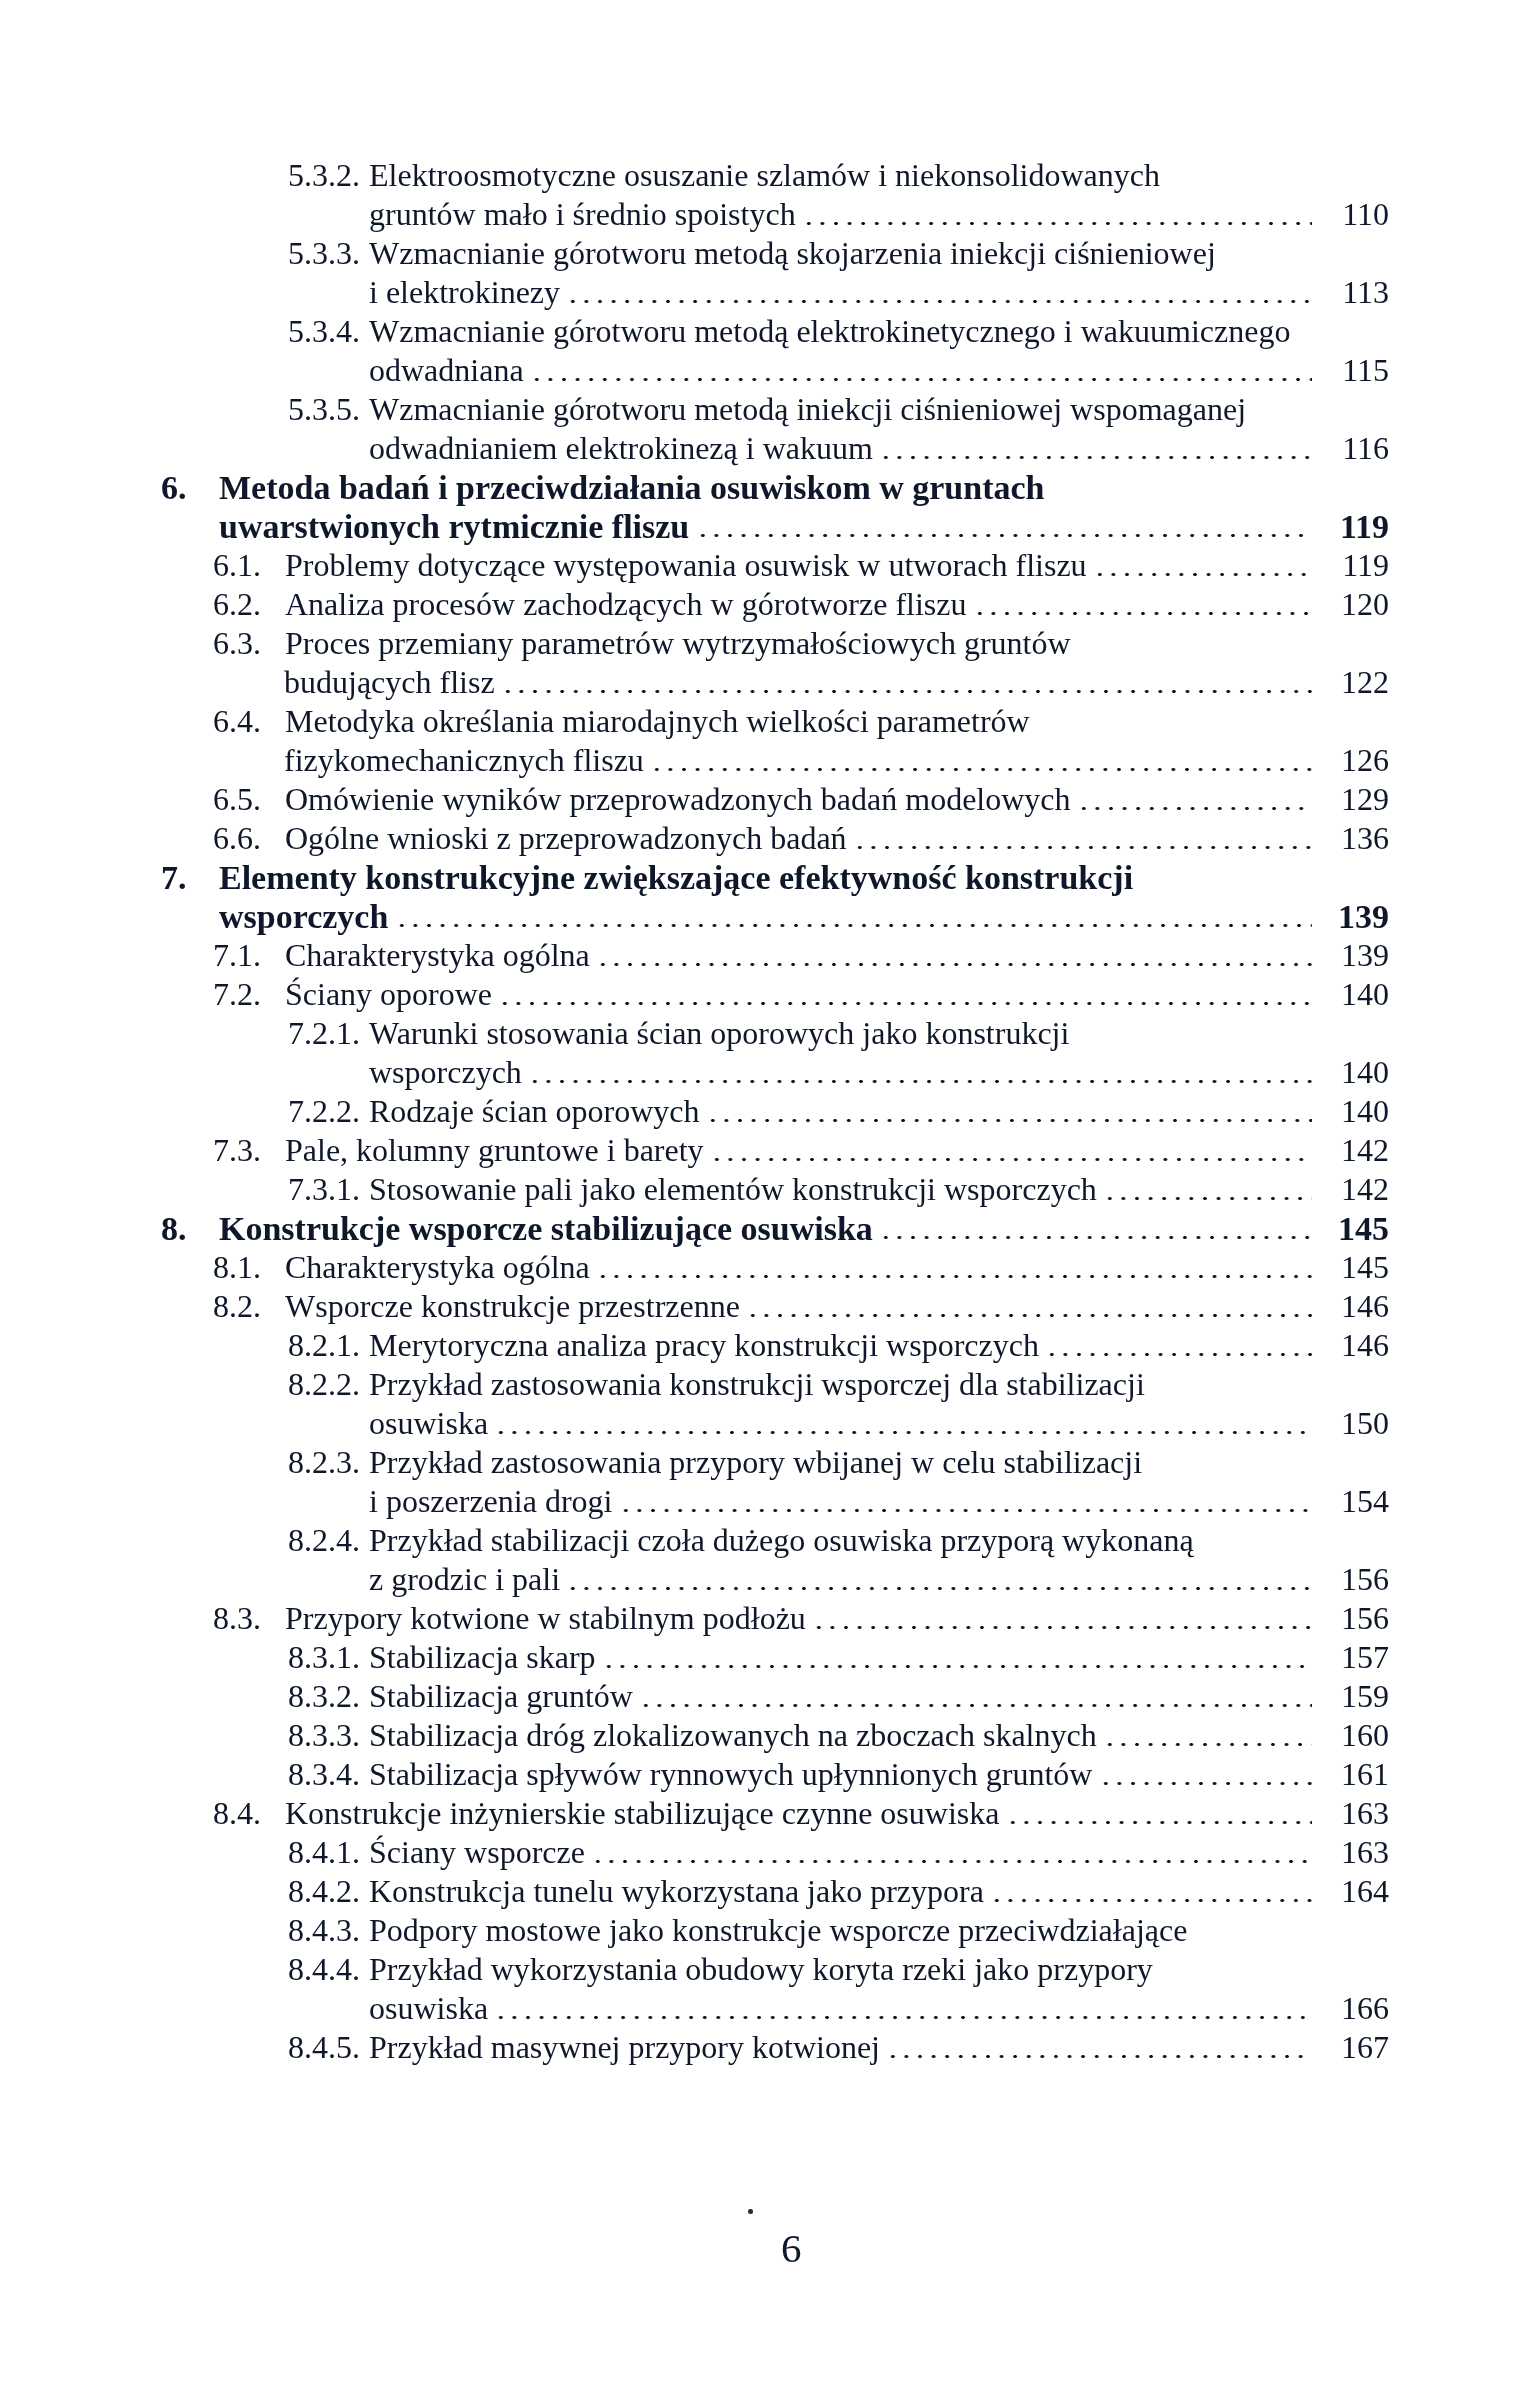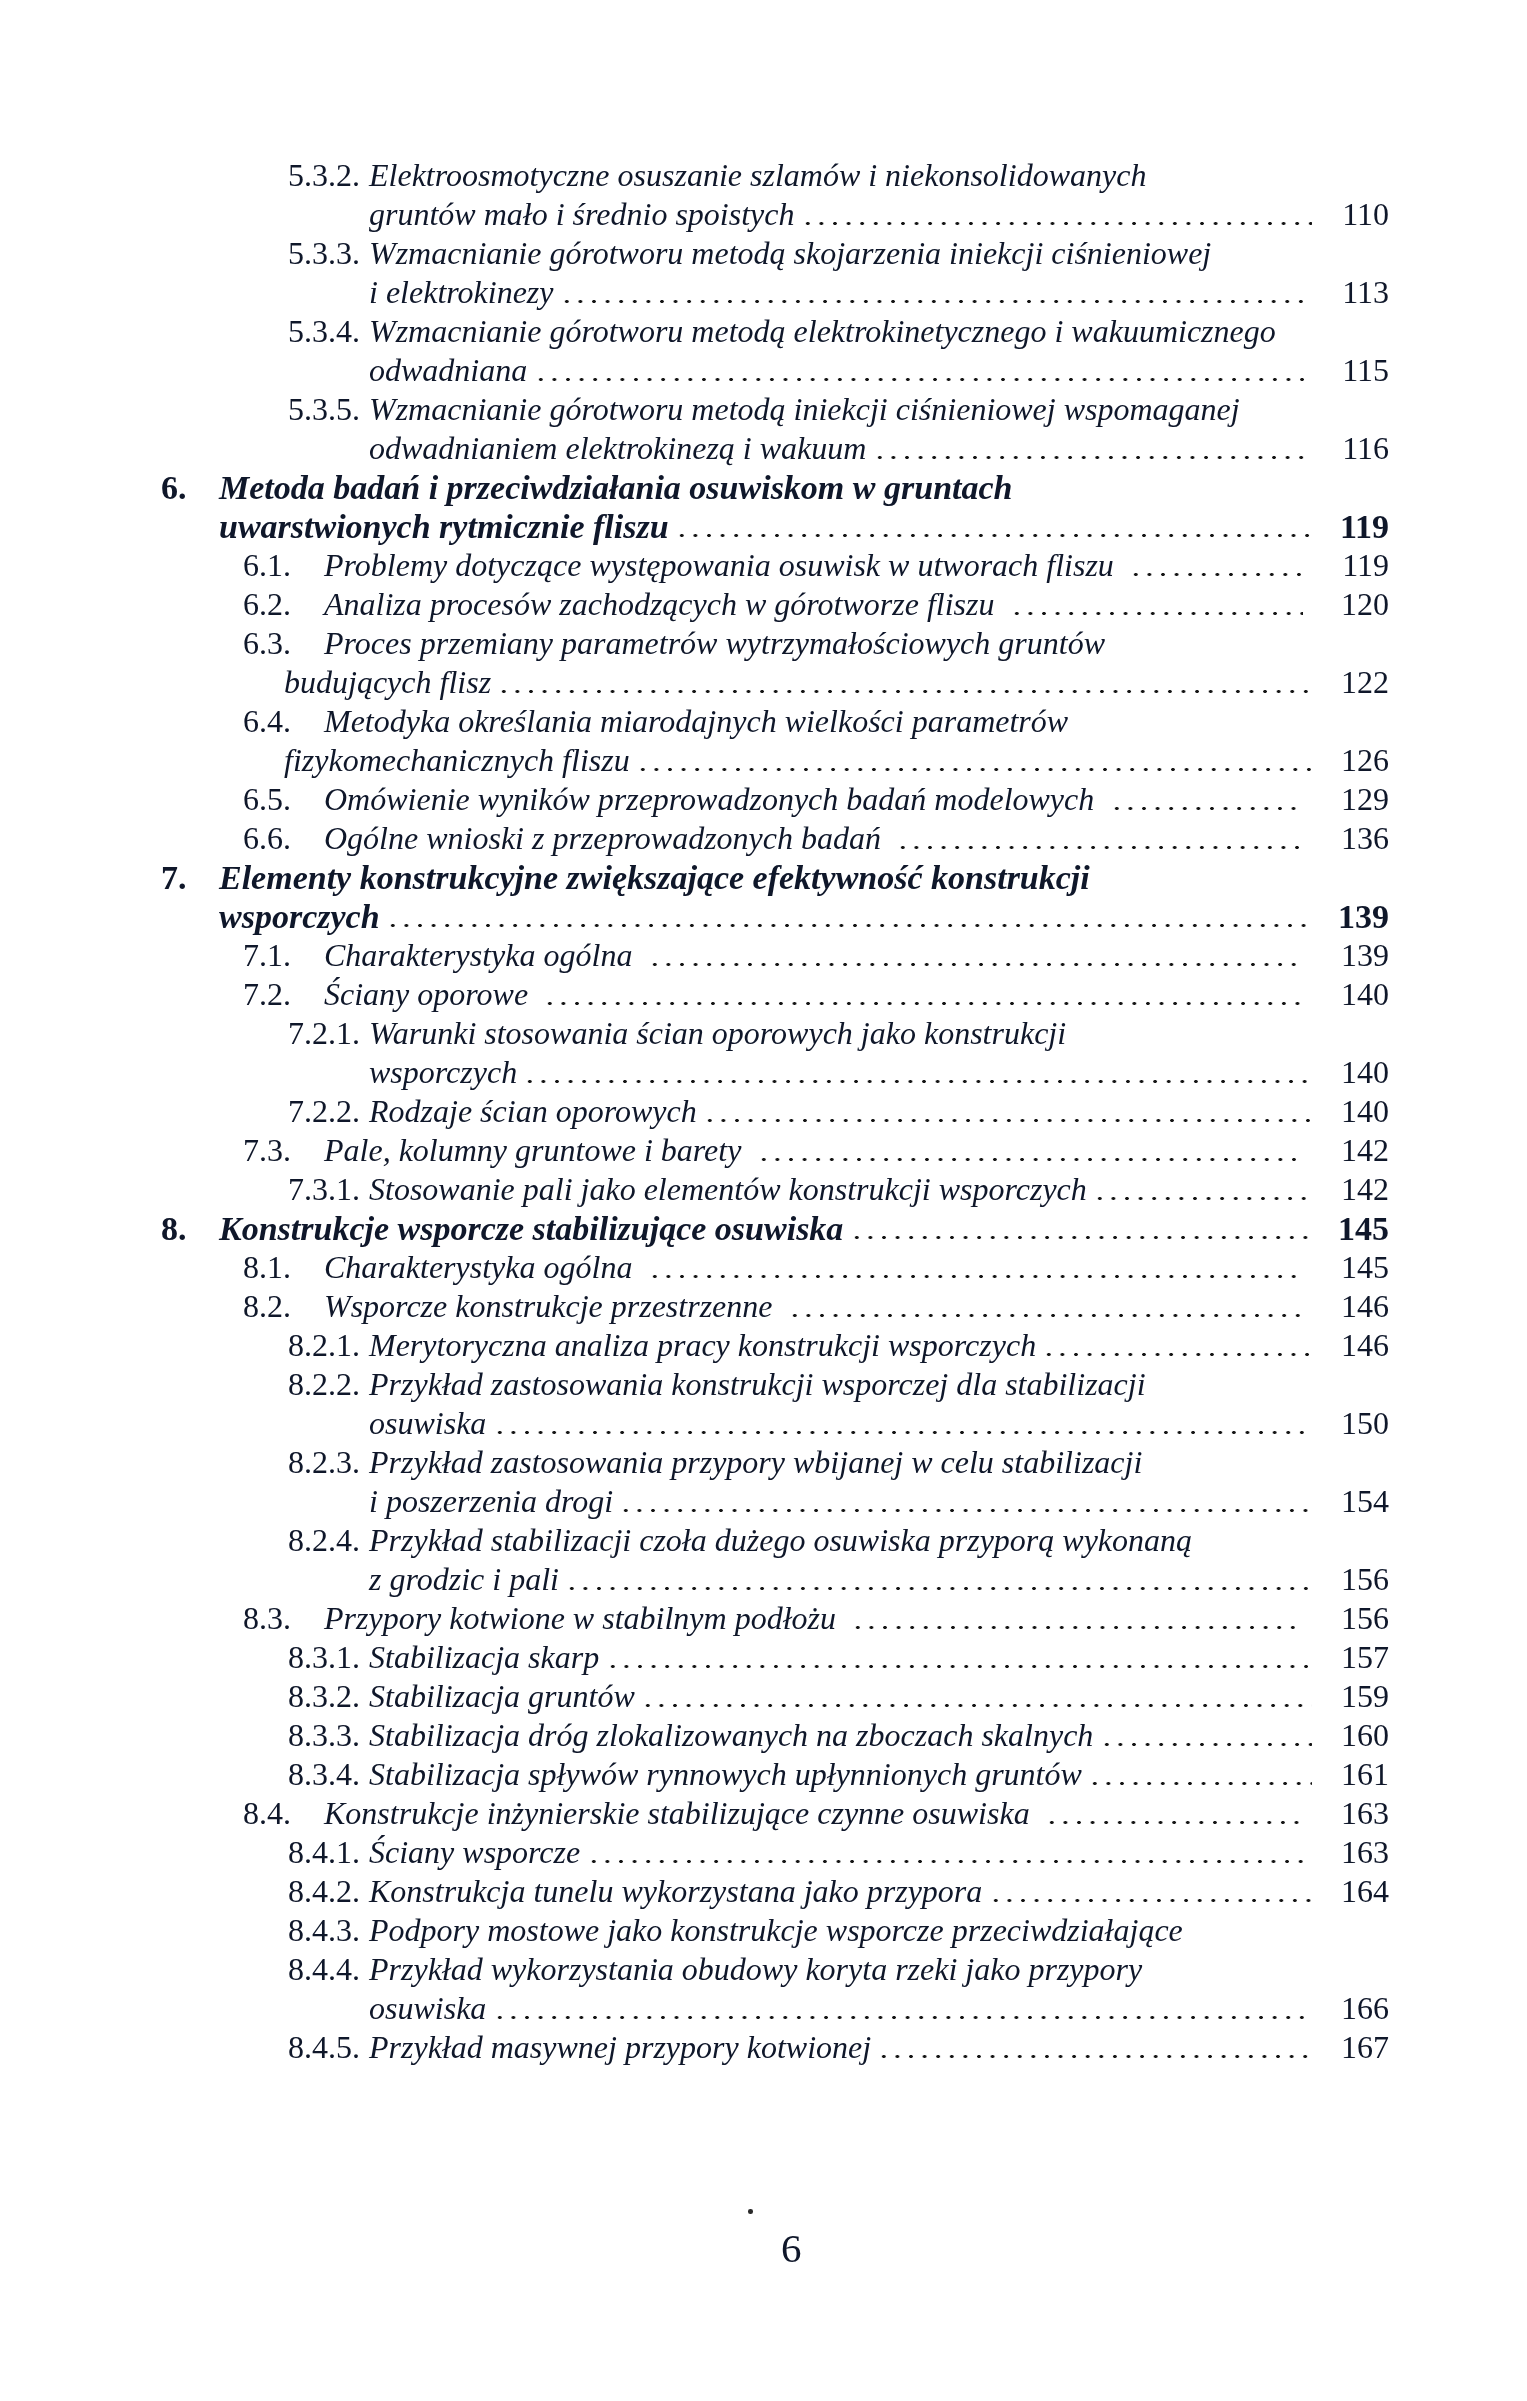--- a/index.html
+++ b/index.html
@@ -24,30 +24,30 @@
     align-items: flex-end;
     font-size: 32px;
     line-height: 39px;
     white-space: nowrap;
   }
   .row.bold { font-weight: 700; font-size: 34px; }
 
   
   .row.ch        { margin-left: 0; }
   .row.ch .num   { width: 58px; }
-  .row.s         { margin-left: 82px; gap: 9px; }
+  .row.s         { margin-left: 52px; }
   .row.s .num    { width: 72px; }
   .row.sss       { margin-left: 127px; }
   .row.sss .num  { width: 81px; }
   .row.ch-cont   { margin-left: 58px; justify-content: space-between; }
   .row.s-cont    { margin-left: 123px; }
   .row.sss-cont  { margin-left: 208px; }
 
   .num { flex: none; display: inline-block; }
-  .txt { flex: none; font-style: italic; }
+  .txt { flex: none; }
   .dots {
     flex: 1 1 auto;
     align-self: stretch;
     margin-left: 6.3px;
     background-image: radial-gradient(circle closest-side, #141414 60%, rgba(0,0,0,0) 72%);
     background-size: 13.6px 5.4px;
     background-repeat: repeat-x;
     background-position: left bottom 8.1px;
     min-width: 18px;
   }

